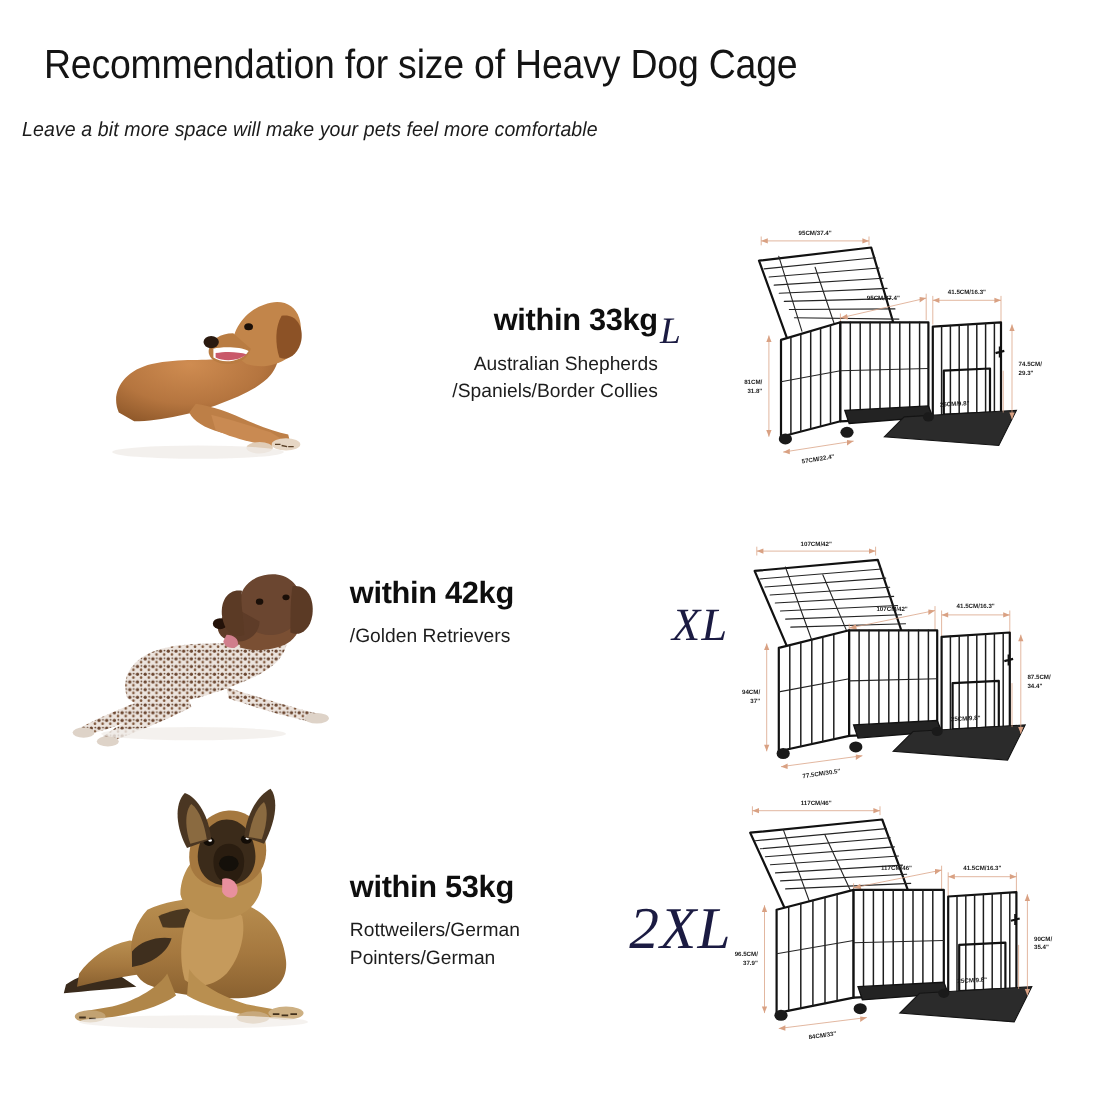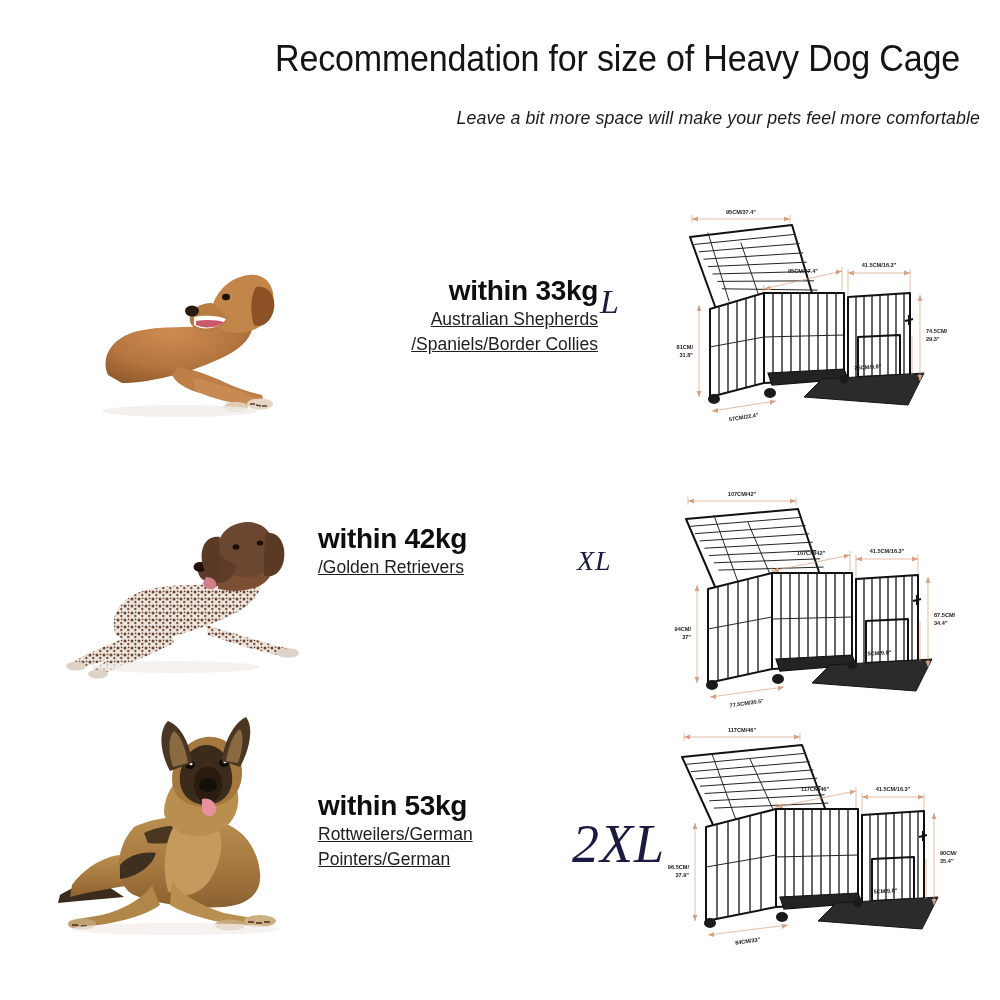--- a/index.html
+++ b/index.html
@@ -25,21 +25,21 @@
     height: 1000px;
     background: #ffffff;
   }
 
   
   .header {
     position: absolute;
     top: 38px;
     left: 0;
     width: 1000px;
-    text-align: right;
+    text-align: left;
   }
   .title {
     font-family: "Liberation Sans", sans-serif;
     font-size: 37px;
     font-weight: 400;
     letter-spacing: -0.2px;
     color: #141414;
     line-height: 1.15;
     transform: scaleX(0.92);
   }
@@ -88,39 +88,39 @@
   .row-3 .info { top: 85px; }
 
   .weight {
     font-size: 28px;
     font-weight: 700;
     color: #0e0e0e;
     letter-spacing: -0.3px;
     white-space: nowrap;
   }
   .breeds {
+    margin-top: 11px;
     font-size: 17.5px;
     font-weight: 400;
     color: #1d1d1d;
     line-height: 1.42;
     white-space: nowrap;
-    text-decoration: underline;
   }
 
   
   .size-label {
     position: absolute;
     font-family: "Liberation Serif", serif;
     font-style: italic;
     font-weight: 400;
     color: #1b1b42;
     letter-spacing: 1px;
   }
   .row-1 .size-label { left: 600px; top: 295px; font-size: 34px; }
-  .row-2 .size-label { left: 577px; top: 60px;  font-size: 28px; }
+  .row-2 .size-label { left: 611px; top: 60px;  font-size: 42px; }
   .row-3 .size-label { left: 572px; top: 108px; font-size: 54px; }
   .row-1 .size-label { top: 58px; }
 
   
   .cage {
     position: absolute;
     right: 28px;
     top: -28px;
     width: 300px;
     height: 250px;

